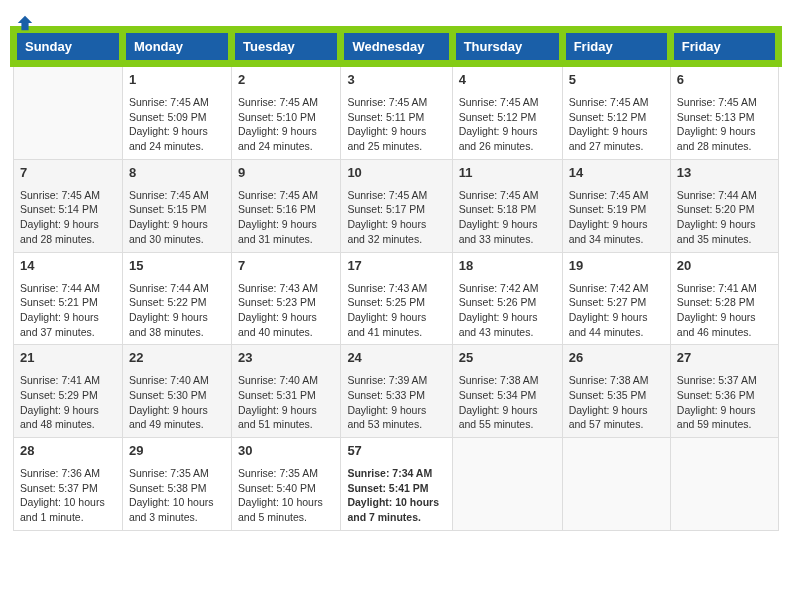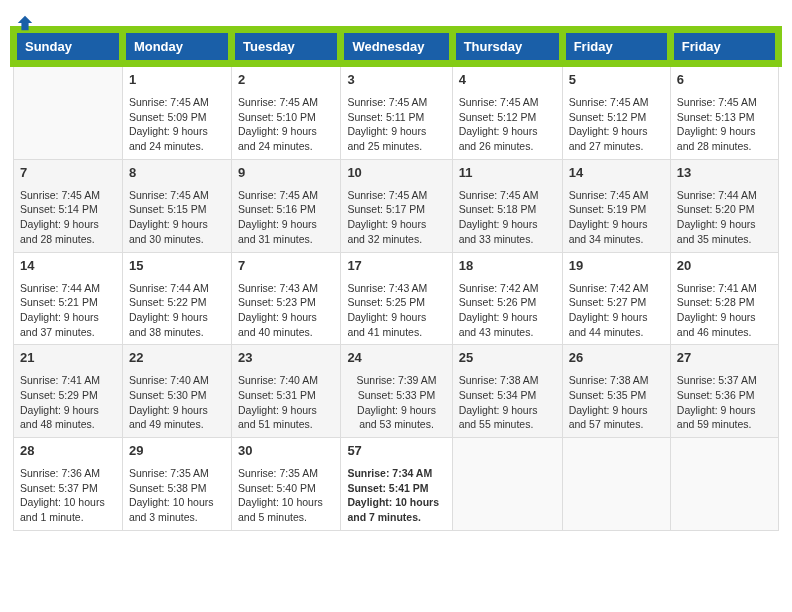--- a/index.html
+++ b/index.html
@@ -288,21 +288,21 @@
         </td>
         <td>
           <span class="day-num">23</span>
           <div class="day-info" style="white-space: pre-line;">Sunrise: 7:40 AM
 Sunset: 5:31 PM
 Daylight: 9 hours
 and 51 minutes.</div>
         </td>
         <td>
           <span class="day-num">24</span>
-          <div class="day-info" style="white-space: pre-line; text-align: center;">Sunrise: 7:39 AM
+          <div class="day-info" style="white-space: pre-line;">Sunrise: 7:39 AM
 Sunset: 5:33 PM
 Daylight: 9 hours
 and 53 minutes.</div>
         </td>
         <td>
           <span class="day-num">25</span>
           <div class="day-info" style="white-space: pre-line;">Sunrise: 7:38 AM
 Sunset: 5:34 PM
 Daylight: 9 hours
 and 55 minutes.</div>

